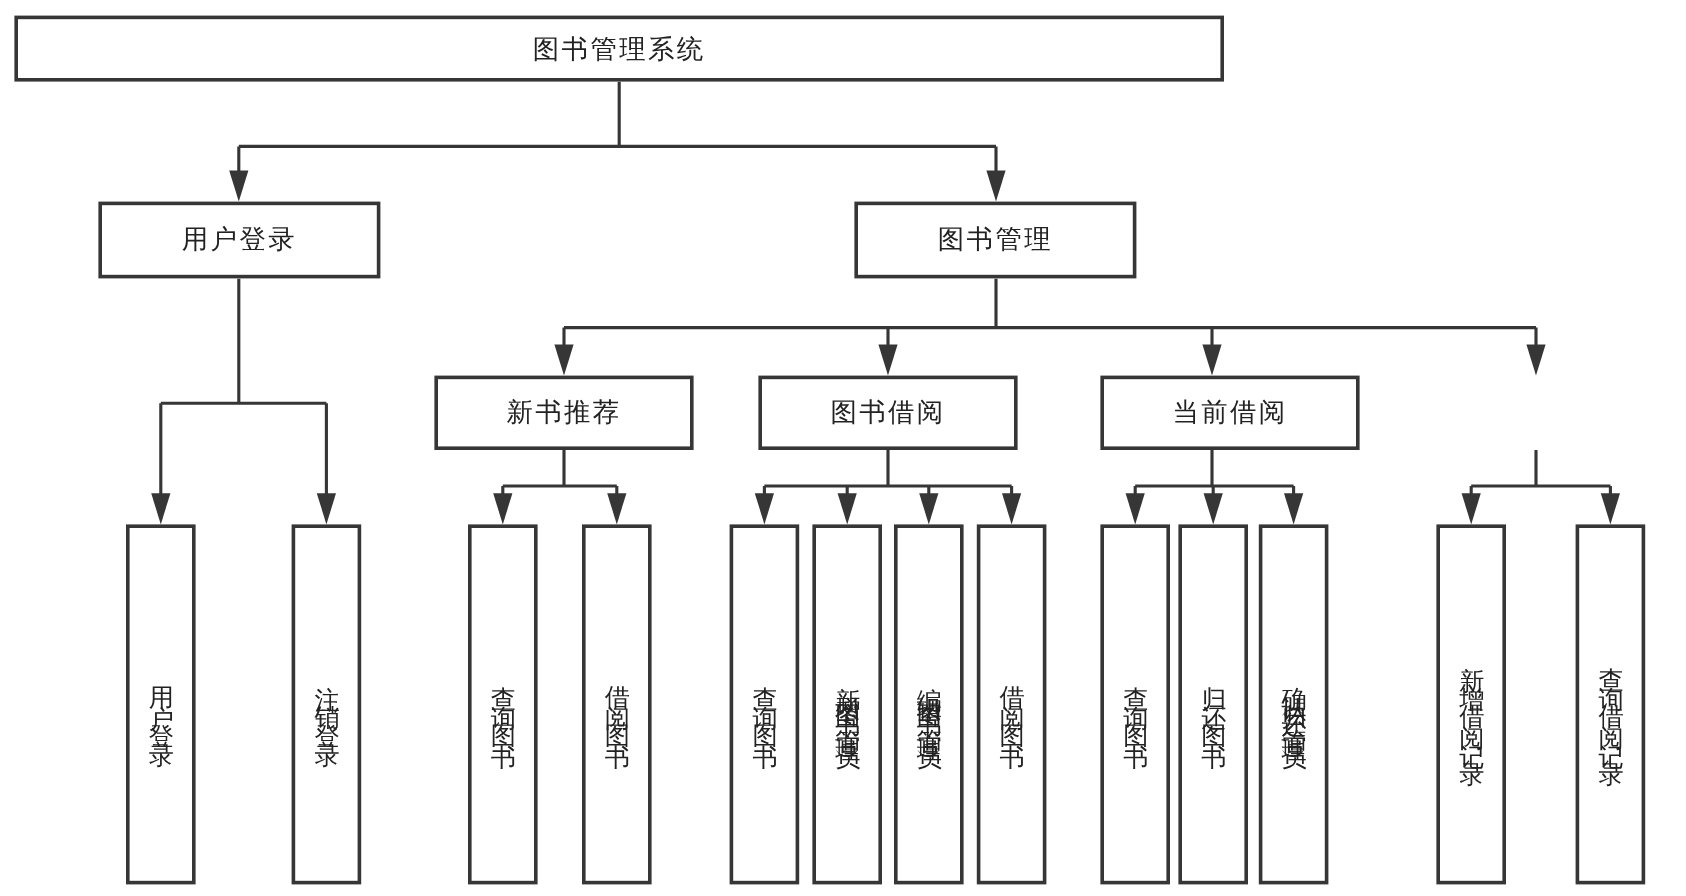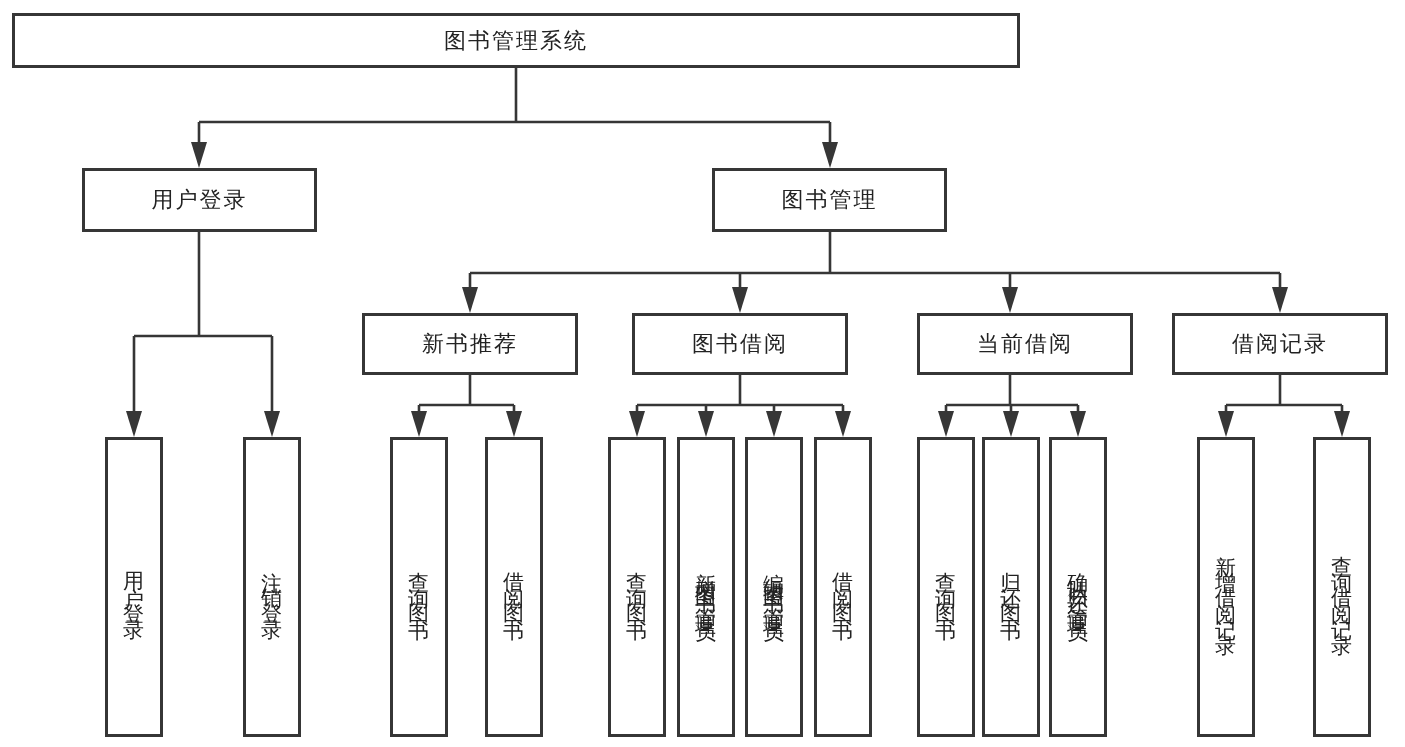--- a/index.html
+++ b/index.html
@@ -107,23 +107,20 @@
 
   <div class="box hbox l2b">
     <span>图书管理</span>
   </div>
   <div class="box hbox l3 l3b">
     <span>图书借阅</span>
   </div>
   <div class="box hbox l3 l3c">
     <span>当前借阅</span>
   </div>
-  <div class="box hbox l3 l3d">
-    <span>借阅记录</span>
-  </div>
 
   <div class="box vbox" style="left:105px;">
     <span>用户登录</span>
   </div>
   <div class="box vbox" style="left:243px;">
     <span>注销登录</span>
   </div>
 
   <div class="box vbox" style="left:390px;">
     <span>查询图书</span>

